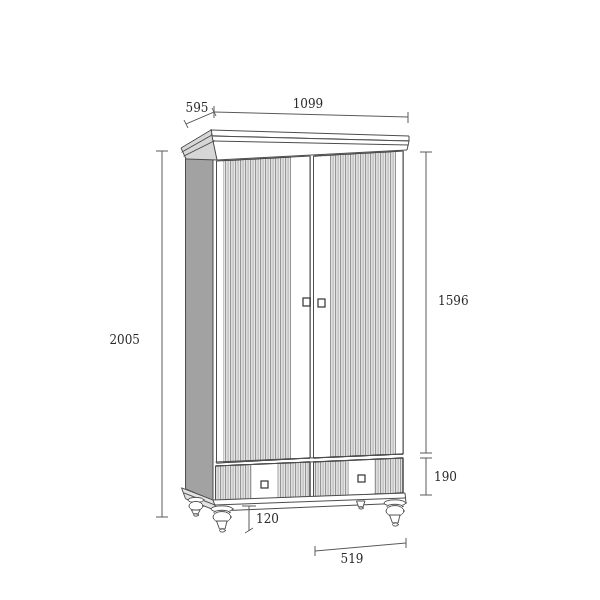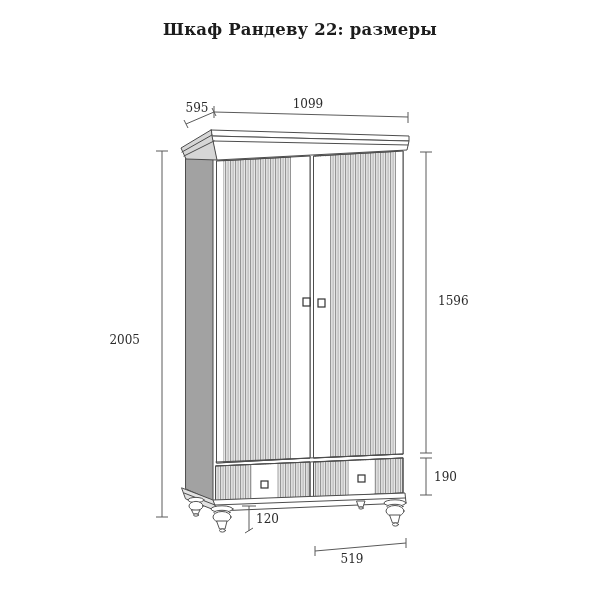--- a/index.html
+++ b/index.html
@@ -10,21 +10,20 @@
               color:#1c1c1c;letter-spacing:0.2px;}
   svg{position:absolute;top:0;left:0;}
   svg text{font-family:"DejaVu Serif", serif;font-size:12px;fill:#2b2b2b;}
   .thin{stroke:#4d4d4d;stroke-width:1;fill:none;}
   .dimline{stroke:#5a5a5a;stroke-width:1;fill:none;}
 </style>
 </head>
 <body>
 
 <div id="stage">
-  <div id="page-title">Шкаф Рандеву 22: размеры</div>
 
   <svg width="600" height="600" viewBox="0 0 600 600">
     <defs>
       <pattern id="flute" width="5" height="6" patternUnits="userSpaceOnUse">
         <rect width="5" height="6" fill="#ffffff"></rect>
         <line x1="0.7" y1="0" x2="0.7" y2="6" stroke="#5a5a5a" stroke-width="0.8"></line>
         <line x1="2.3" y1="0" x2="2.3" y2="6" stroke="#b5b5b5" stroke-width="0.8"></line>
         <line x1="3.8" y1="0" x2="3.8" y2="6" stroke="#8a8a8a" stroke-width="0.7"></line>
       </pattern>
     </defs>

